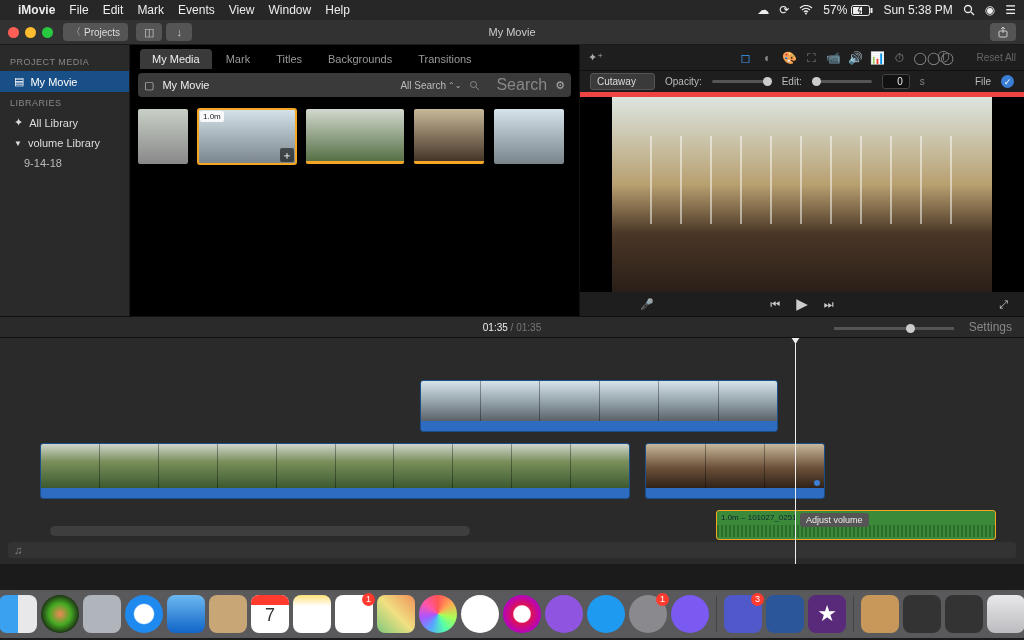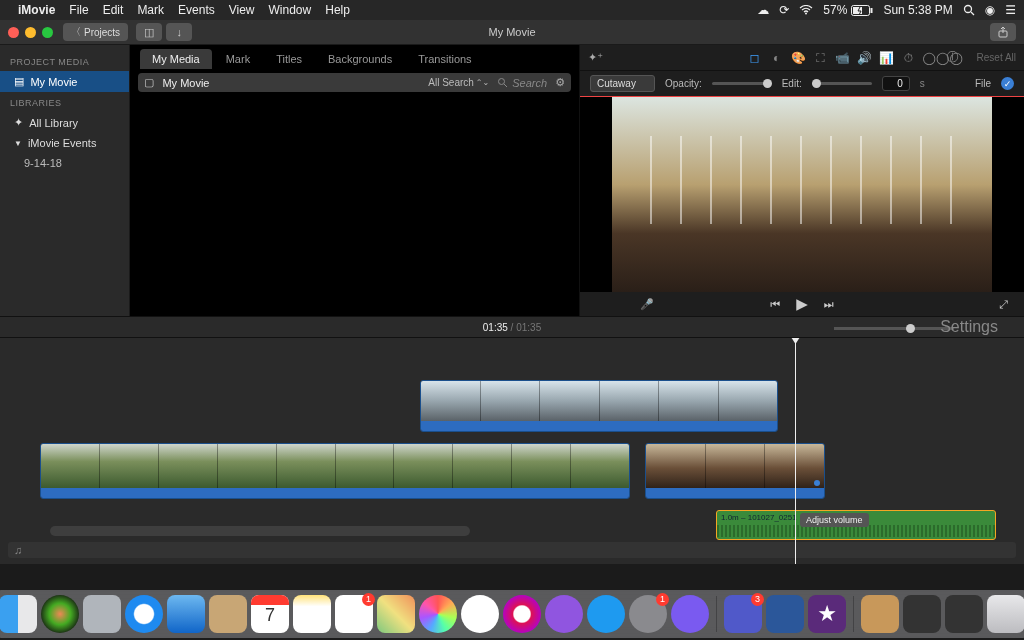--- a/index.html
+++ b/index.html
@@ -33,56 +33,56 @@
 .sidebar .sub { padding-left:24px; color:#bbb; font-size:11px;}
 
 .browser { flex:1; background:#000000; display:flex; flex-direction:column; border-right:1px solid #111;}
 .tabs { display:flex; padding:4px 10px 0; gap:2px; font-size:11px; }
 .tab { padding:4px 12px; color:#999; border-radius:4px 4px 0 0; cursor:default;}
 .tab.sel { background:#3a3a3a; color:#eee;}
 .browser-bar { display:flex; align-items:center; background:#3a3a3a; margin:4px 8px 6px; border-radius:4px; padding:3px 6px; gap:8px;}
 .browser-bar .proj { color:#eee; flex:0 0 auto; }
 .browser-bar .spacer2{flex:1;}
 .browser-bar .allclips{color:#bbb; font-size:10px; display:flex; align-items:center; gap:2px;}
-.browser-bar .search { display:flex; align-items:center; gap:4px; color:#888; font-size:11px;font-style:italic;}
+.browser-bar .search { display:flex; align-items:center; gap:16px; color:#888; font-size:16px;}
 .browser-bar .gear { color:#aaa;}
 .thumbs { padding:6px 8px; display:flex; flex-wrap:wrap; gap:10px; align-content:flex-start;}
 .thumb { width:98px; height:55px; border-radius:2px; position:relative; background:#333; overflow:hidden;}
 .thumb.sel { outline:2px solid #f5a623; outline-offset:-1px;}
 .thumb .badge { position:absolute; top:2px; left:2px; background:rgba(255,255,255,0.85); color:#222; font-size:8px; padding:1px 3px; border-radius:2px;}
 .thumb .plus{ position:absolute; bottom:2px; right:2px; width:14px; height:14px; background:rgba(0,0,0,0.55); color:#fff; font-size:11px; display:flex; align-items:center; justify-content:center; border-radius:2px;}
 .thumb .orange-bar{position:absolute;bottom:0;left:0;right:0;height:3px;background:#f5a623;}
 
 .viewer { width:444px; background:#1e1e1e; display:flex; flex-direction:column;}
 .viewer-tools { display:flex; align-items:center; padding:4px 8px; gap:6px; border-bottom:1px solid #111; height:26px;}
 .viewer-tools .wand{margin-right:auto; color:#aaa;}
 .vt-icon{color:#888; width:16px; text-align:center; font-size:12px;}
 .vt-icon.sel{color:#3fa0ff;}
-.reset-all{color:#666; font-size:10px; margin-left:10px;}
-.inspector { display:flex; align-items:center; padding:4px 10px; gap:10px; height:26px; border-bottom:1px solid #ef4444;}
+.reset-all{color:#666; font-size:10px; margin-left:19px;}
+.inspector { display:flex; align-items:center; padding:4px 10px; gap:10px; height:26px; border-bottom:5px solid #ef4444;}
 .inspector select{background:#3a3a3a;border:1px solid #555;color:#ddd;font-size:10px;border-radius:3px;padding:2px 18px 2px 6px; appearance:none;}
 .inspector .lbl{color:#bbb;font-size:10px;}
 .inspector .slider{width:60px;height:3px;background:#555;border-radius:2px;position:relative;}
 .inspector .slider .knob{width:9px;height:9px;border-radius:50%;background:#ccc;position:absolute;top:-3px;}
 .inspector .numbox{background:#111;border:1px solid #444;color:#eee;font-size:10px;padding:1px 6px;border-radius:3px;width:28px;text-align:right;}
 .inspector .unit{color:#888;font-size:10px;}
 .inspector .reset{color:#bbb;font-size:10px;margin-left:auto;}
 .inspector .check{width:13px;height:13px;border-radius:50%;background:#3a7fd5;color:#fff;font-size:9px;display:flex;align-items:center;justify-content:center;}
 .preview { flex:1; background:#000; display:flex; align-items:center; justify-content:center; position:relative;}
 .preview-img{ width:380px; height:195px; background:linear-gradient(180deg,#dce5e0 0%,#b8a070 45%,#4a3626 70%,#2a1f18 100%); position:relative;}
 .preview-img::before{content:"";position:absolute;left:10%;right:10%;top:20%;bottom:35%;background:repeating-linear-gradient(90deg,rgba(255,255,255,0.5) 0 2px,transparent 2px 30px);}
 .playbar { height:28px; display:flex; align-items:center; justify-content:center; gap:16px; color:#ccc; position:relative;}
 .playbar .mic{position:absolute;left:60px;}
 .playbar .fs{position:absolute;right:16px;}
 
 
 .time-hdr { height:22px; background:#2a2a2a; display:flex; align-items:center; position:relative; border-top:1px solid #111; border-bottom:1px solid #111;}
 .time-hdr .timecode{position:absolute;left:50%;transform:translateX(-50%);font-size:10px;text-align:right;}
 .time-hdr .timecode .cur{color:#eee;} .time-hdr .timecode .tot{color:#777;}
-.time-hdr .settings{position:absolute;right:26px;color:#888;font-size:16px;}
+.time-hdr .settings{position:absolute;right:12px;color:#888;font-size:12px;}
 .time-hdr .zoom{position:absolute;right:70px;width:120px;height:3px;background:#555;top:10px;}
 .time-hdr .zoom .zk{position:absolute;width:9px;height:9px;background:#ccc;border-radius:50%;top:-3px;left:60%;}
 
 .timeline { height:226px; background:#2a2a2a; position:relative; overflow:hidden;}
 .playhead{position:absolute;top:0;bottom:0;width:1px;background:#eee;left:795px;z-index:5;}
 .playhead::before{content:"";position:absolute;top:-1px;left:-4px;width:9px;height:7px;background:#eee;clip-path:polygon(0 0,100% 0,50% 100%);}
 .clip{position:absolute;height:56px;border-radius:3px;overflow:hidden;background:#333;border:1px solid #1a4f8c;}
 .clip .wave{position:absolute;bottom:0;left:0;right:0;height:10px;background:#2d6cc0;}
 .clip .frames{position:absolute;top:0;left:0;right:0;bottom:10px;display:flex;}
 .clip .fr{flex:1;}
@@ -179,21 +179,21 @@
       <span>▤</span>
       <span>My Movie</span>
     </div>
     <div class="section">LIBRARIES</div>
     <div class="item">
       <span>✦</span>
       <span>All Library</span>
     </div>
     <div class="item">
       <span style="font-size:8px;">▼</span>
-      <span>iMovie Events</span>
+      <span>volume Library</span>
     </div>
     <div class="item sub">
       <span>9-14-18</span>
     </div>
   </div>
 
   <div class="browser">
     <div class="tabs">
       <div class="tab sel">My Media</div>
       <div class="tab">Mark</div>
@@ -211,20 +211,34 @@
         </span>
       <span class="search">
         <svg width="11" height="11" viewBox="0 0 11 11">
             <circle cx="4.5" cy="4.5" r="3" stroke="#888" fill="none"></circle>
             <line x1="7" y1="7" x2="10" y2="10" stroke="#888"></line>
           </svg>
         <span>Search</span>
       </span>
       <span class="gear">⚙</span>
     </div>
+    <div class="thumbs">
+      <div class="thumb" style="width:50px;background:linear-gradient(#c8d0c6,#888);"></div>
+      <div class="thumb sel" style="background:linear-gradient(#d7e3ea,#78838a);">
+        <span class="badge">1.0m</span>
+        <span class="plus">＋</span>
+      </div>
+      <div class="thumb" style="background:linear-gradient(#d3d8cf,#4f6a3d);">
+          <div class="orange-bar"></div>
+        </div>
+      <div class="thumb" style="width:70px;background:linear-gradient(#c8b89a,#3d2d20);">
+          <div class="orange-bar"></div>
+        </div>
+      <div class="thumb" style="width:70px;background:linear-gradient(#d7e3ea,#78838a);"></div>
+    </div>
   </div>
 
   <div class="viewer">
     <div class="viewer-tools">
       <span class="wand">✦⁺</span>
       <span class="vt-icon sel">◻</span>
       <span class="vt-icon">◐</span>
       <span class="vt-icon">🎨</span>
       <span class="vt-icon">⛶</span>
       <span class="vt-icon">📹</span>

